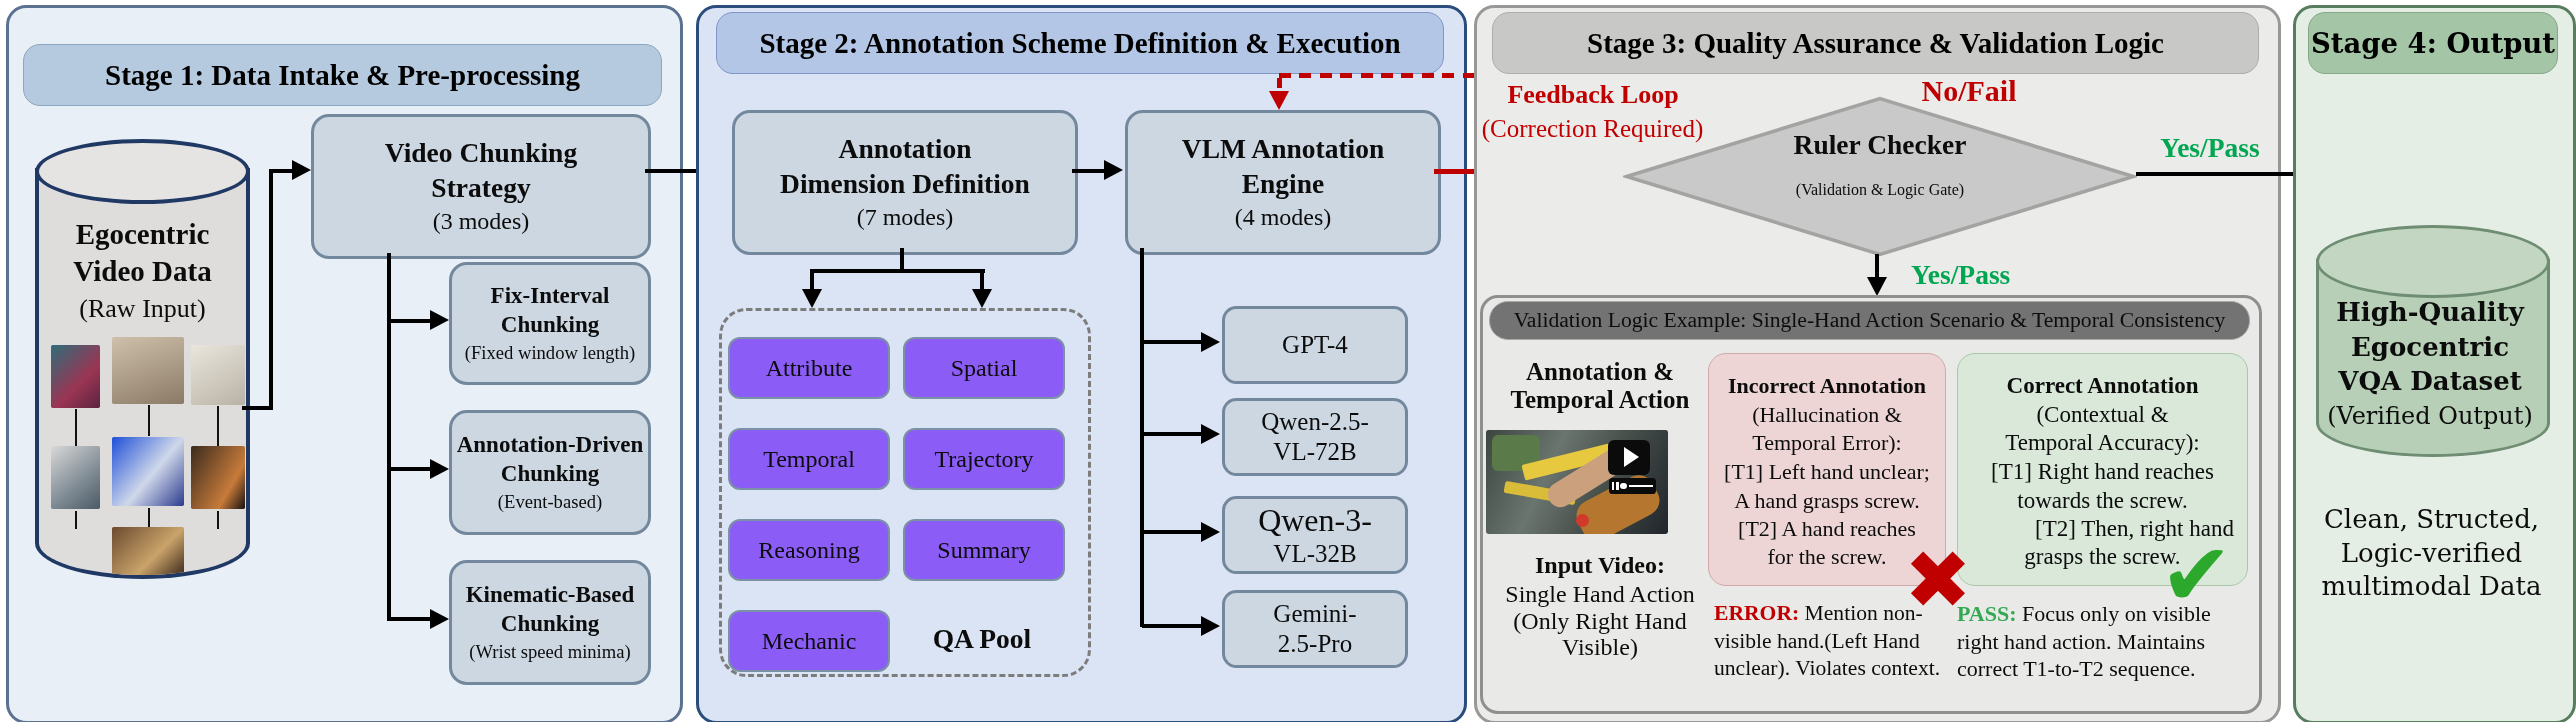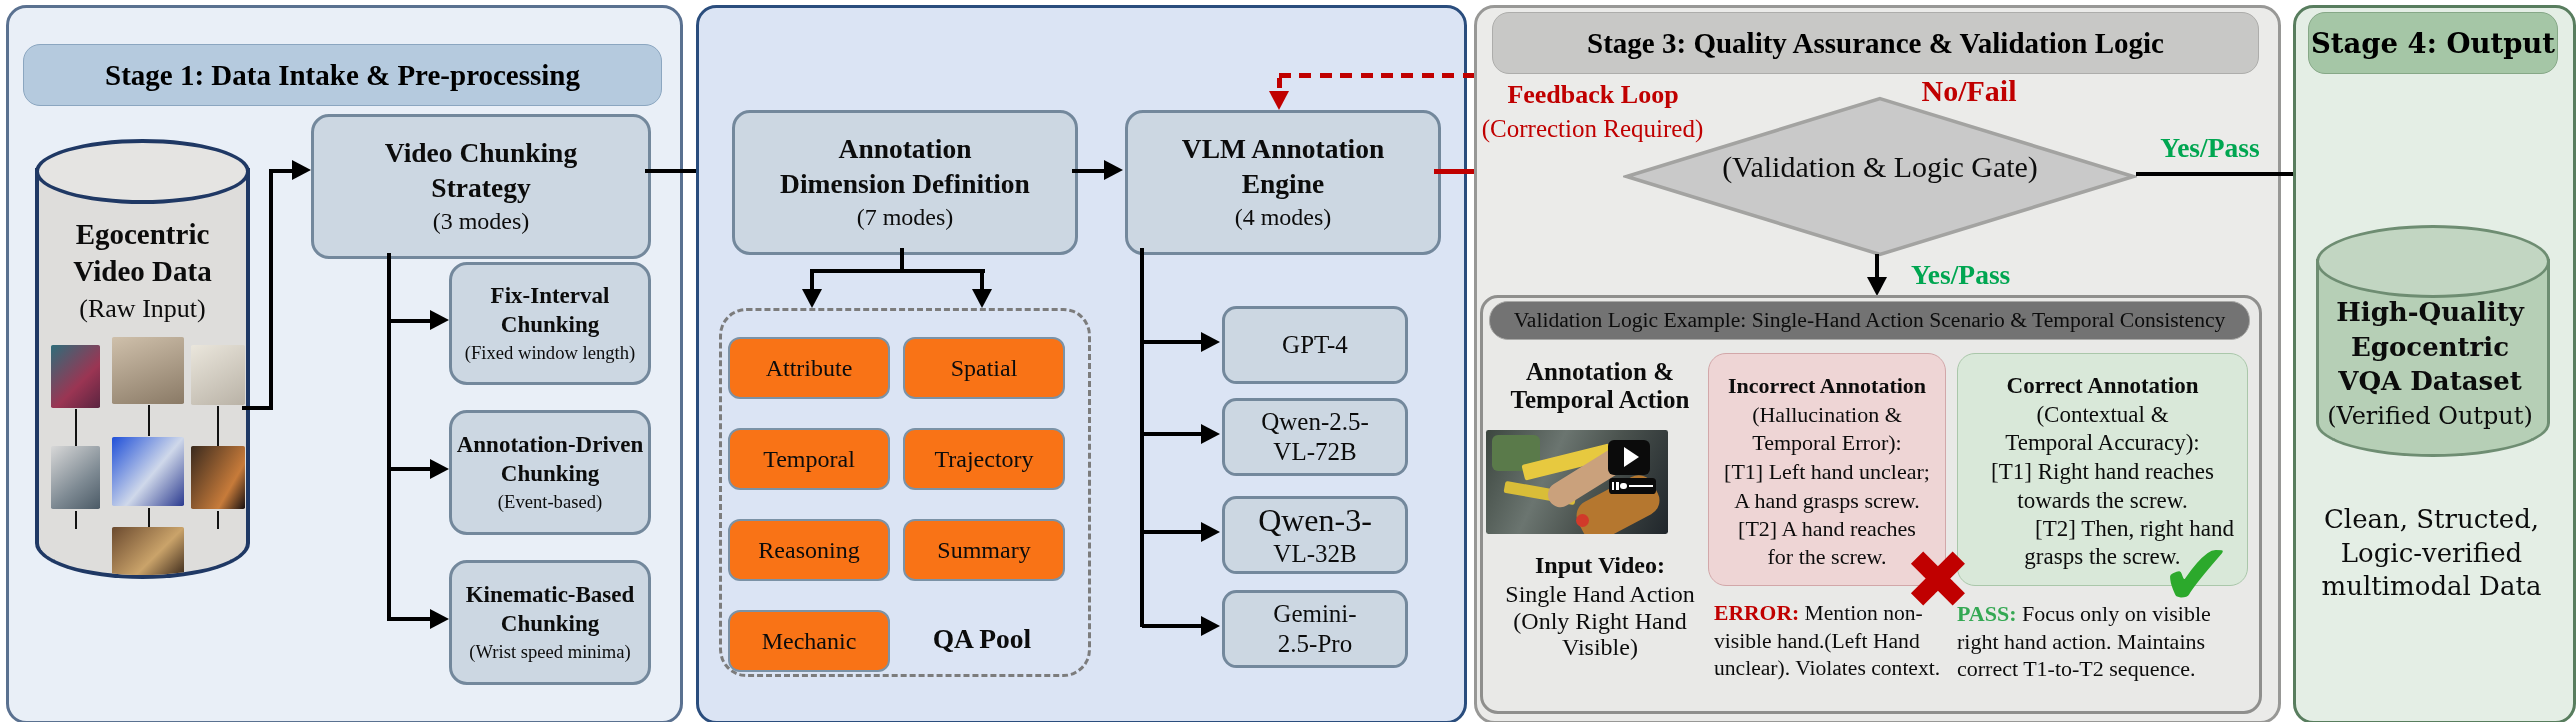--- a/index.html
+++ b/index.html
@@ -8,21 +8,21 @@
   .abs{position:absolute;}
   .panel{position:absolute;border-radius:20.4px;}
   .hdr{position:absolute;border-radius:17px;display:flex;align-items:center;justify-content:center;
        font-weight:700;font-size:29px;color:#000;white-space:nowrap;}
   .nbox{position:absolute;display:flex;flex-direction:column;align-items:center;justify-content:center;
         text-align:center;background:#ccd7e2;border:3.6px solid #73889c;border-radius:18px;}
   .nbox .t{font-weight:700;font-size:27.5px;line-height:1.28;white-space:nowrap;}
   .nbox .t2{font-weight:700;font-size:23px;line-height:1.3;white-space:nowrap;}
   .nbox .s{font-size:24px;line-height:1.35;white-space:nowrap;}
   .nbox .s2{font-size:18.6px;line-height:1.4;white-space:nowrap;}
-  .pill{position:absolute;background:#f97316;border:2.4px solid #7b92a6;border-radius:12px;
+  .pill{position:absolute;background:#8b5cf6;border:2.4px solid #7b92a6;border-radius:12px;
         display:flex;align-items:center;justify-content:center;font-size:24px;white-space:nowrap;}
   .txt{position:absolute;display:flex;align-items:center;justify-content:center;text-align:center;white-space:nowrap;}
   .txtl{position:absolute;display:block;text-align:left;white-space:nowrap;}
   .b{font-weight:700;}
   .hline,.vline{position:absolute;background:#000;}
   .hline{height:4.2px;} .vline{width:4.2px;}
   .ar{position:absolute;width:0;height:0;border-top:10.2px solid transparent;border-bottom:10.2px solid transparent;border-left:19px solid #000;}
   .ad{position:absolute;width:0;height:0;border-left:10.2px solid transparent;border-right:10.2px solid transparent;border-top:19px solid #000;}
   .red-bg{background:#C00000 !important;}
   .ar.red{border-left-color:#C00000;}
@@ -102,20 +102,23 @@
   <div class="hline" style="left:389px;top:319px;width:42px;"></div>
   <div class="ar" style="left:430px;top:310px;"></div>
   <div class="hline" style="left:389px;top:467px;width:42px;"></div>
   <div class="ar" style="left:430px;top:459px;"></div>
   <div class="hline" style="left:389px;top:617px;width:42px;"></div>
   <div class="ar" style="left:430px;top:609px;"></div>
   <div class="hline" style="left:645px;top:169px;width:68px;"></div>
   <div class="ar" style="left:713px;top:160px;"></div>
 
   <div class="panel" style="left:696px;top:4.8px;width:765px;height:713px;background:#dbe4f4;border:3.6px solid #2a4d7d;"></div>
+  <div class="hdr" style="left:716px;top:12px;width:726px;height:60px;background:#b3c6e6;border:1.8px solid #8096c8;">
+    <span>Stage 2: Annotation Scheme Definition &amp; Execution</span>
+  </div>
 
   <div class="nbox" style="left:732px;top:110px;width:340px;height:139px;">
     <div class="t">Annotation</div>
     <div class="t">Dimension Definition</div>
     <div class="s">(7 modes)</div>
   </div>
   <div class="nbox" style="left:1125px;top:110px;width:310px;height:139px;">
     <div class="t">VLM Annotation</div>
     <div class="t">Engine</div>
     <div class="s">(4 modes)</div>
@@ -194,21 +197,22 @@
     <span>Stage 3: Quality Assurance &amp; Validation Logic</span>
   </div>
 
   <div class="txt b redtxt" style="left:1473px;top:79px;width:240px;height:31px;font-size:26px;">Feedback Loop</div>
   <div class="txt redtxt" style="left:1458px;top:114px;width:269px;height:29px;font-size:25px;">(Correction Required)</div>
   <div class="txt b redtxt" style="left:1897px;top:75px;width:144px;height:31px;font-size:30px;">No/Fail</div>
 
   <svg class="abs" style="left:1623px;top:95px;" width="514" height="163" viewBox="0 0 858 272">
     <polygon points="429,6 852,136 429,266 6,136" fill="#c9c9c9" stroke="#a3a3a1" stroke-width="6"></polygon>
   </svg>
-  <div class="txt" style="left:1623px;top:152px;width:514px;height:29px;font-size:30px;text-align:center;">(Validation &amp; Logic Gate)</div>
+  <div class="txt b" style="left:1623px;top:129px;width:514px;height:31px;font-size:27.5px;">Ruler Checker</div>
+  <div class="txt" style="left:1623px;top:175px;width:514px;height:29px;font-size:16px;text-align:center;">(Validation &amp; Logic Gate)</div>
 
   <div class="txt b greentxt" style="left:2147px;top:132px;width:126px;height:31px;font-size:27.5px;">Yes/Pass</div>
   <div class="hline" style="left:2136px;top:172px;width:293px;"></div>
   <div class="vline" style="left:2426px;top:172px;height:37px;"></div>
   <div class="ad" style="left:2418px;top:208px;"></div>
 
   <div class="vline" style="left:1875px;top:254px;height:24px;"></div>
   <div class="ad" style="left:1867px;top:277px;"></div>
   <div class="txtl b greentxt" style="left:1911px;top:259px;font-size:27.5px;">Yes/Pass</div>
 

